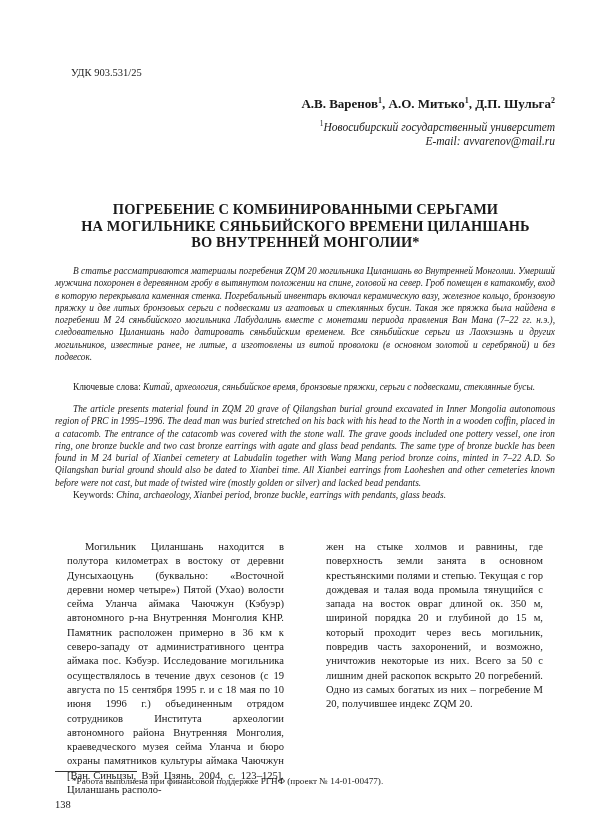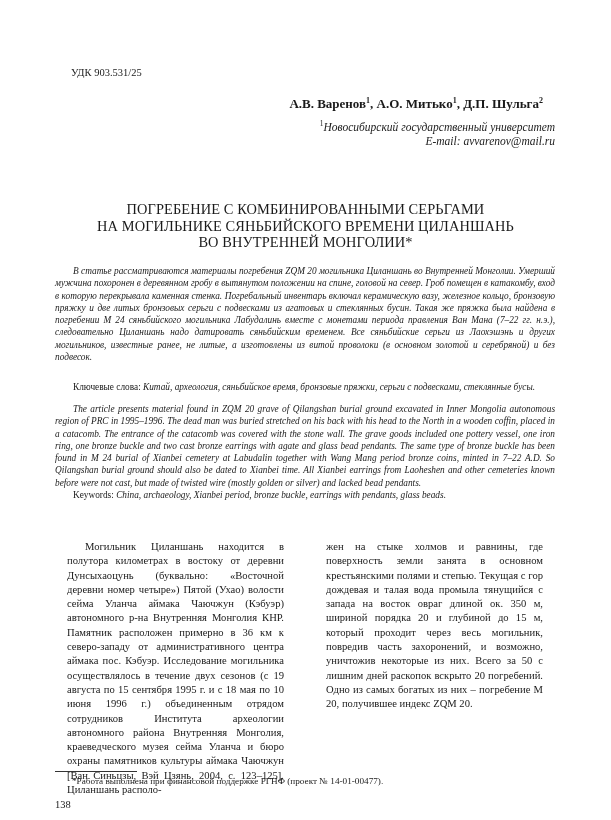--- a/index.html
+++ b/index.html
@@ -1,22 +1,22 @@
 <!DOCTYPE html>
 <html><head>
 <meta charset="utf-8">
 <style>
   html, body { margin:0; padding:0; background:#ffffff; }
   body { width:611px; height:820px; position:relative; overflow:hidden; color:#1a1a1a; font-family:"Liberation Serif", serif; }
   .udk { position:absolute; left:55px; top:67px; font-size:10.5px;margin-left:16px; }
-  .authors { position:absolute; right:68px; top:96px; font-size:13px; font-weight:bold; text-align:right; }
+  .authors { position:absolute; right:56px; top:96px; font-size:13px; font-weight:bold; text-align:right; }
   .authors sup { font-size:8px; }
   .aff { position:absolute; right:56px; top:117px; font-size:11.5px; font-style:italic; text-align:right; line-height:14.5px; }
   .aff sup { font-size:7.5px; font-style:normal; }
-  .title { position:absolute; left:0; width:611px; top:201px; text-align:center; font-size:14.4px; font-weight:normal; line-height:16.5px; letter-spacing:0.1px; }
+  .title { position:absolute; left:0; width:611px; top:201px; text-align:center; font-size:14.4px; font-weight:bold; line-height:16.5px; letter-spacing:0.1px; }
   .abstract { position:absolute; left:55px; width:500px; font-size:9.3px; line-height:12.3px; text-align:justify; }
   .abstract p { margin:0; text-indent:18px; }
   .abs-ru { top:265px; font-style:italic; }
   .abs-ru .kw { font-style:normal;margin-top:18px; }
   .abs-ru .kw i { font-style:italic; }
   .abs-en { top:403px; font-style:italic; }
   .abs-en .kw { font-style:normal; }
   .abs-en .kw i { font-style:italic; }
   .col { position:absolute; top:528px; width:241px; font-size:10.6px; line-height:14.3px; text-align:justify; }
   .col p { margin:12px; text-indent:18px; }

